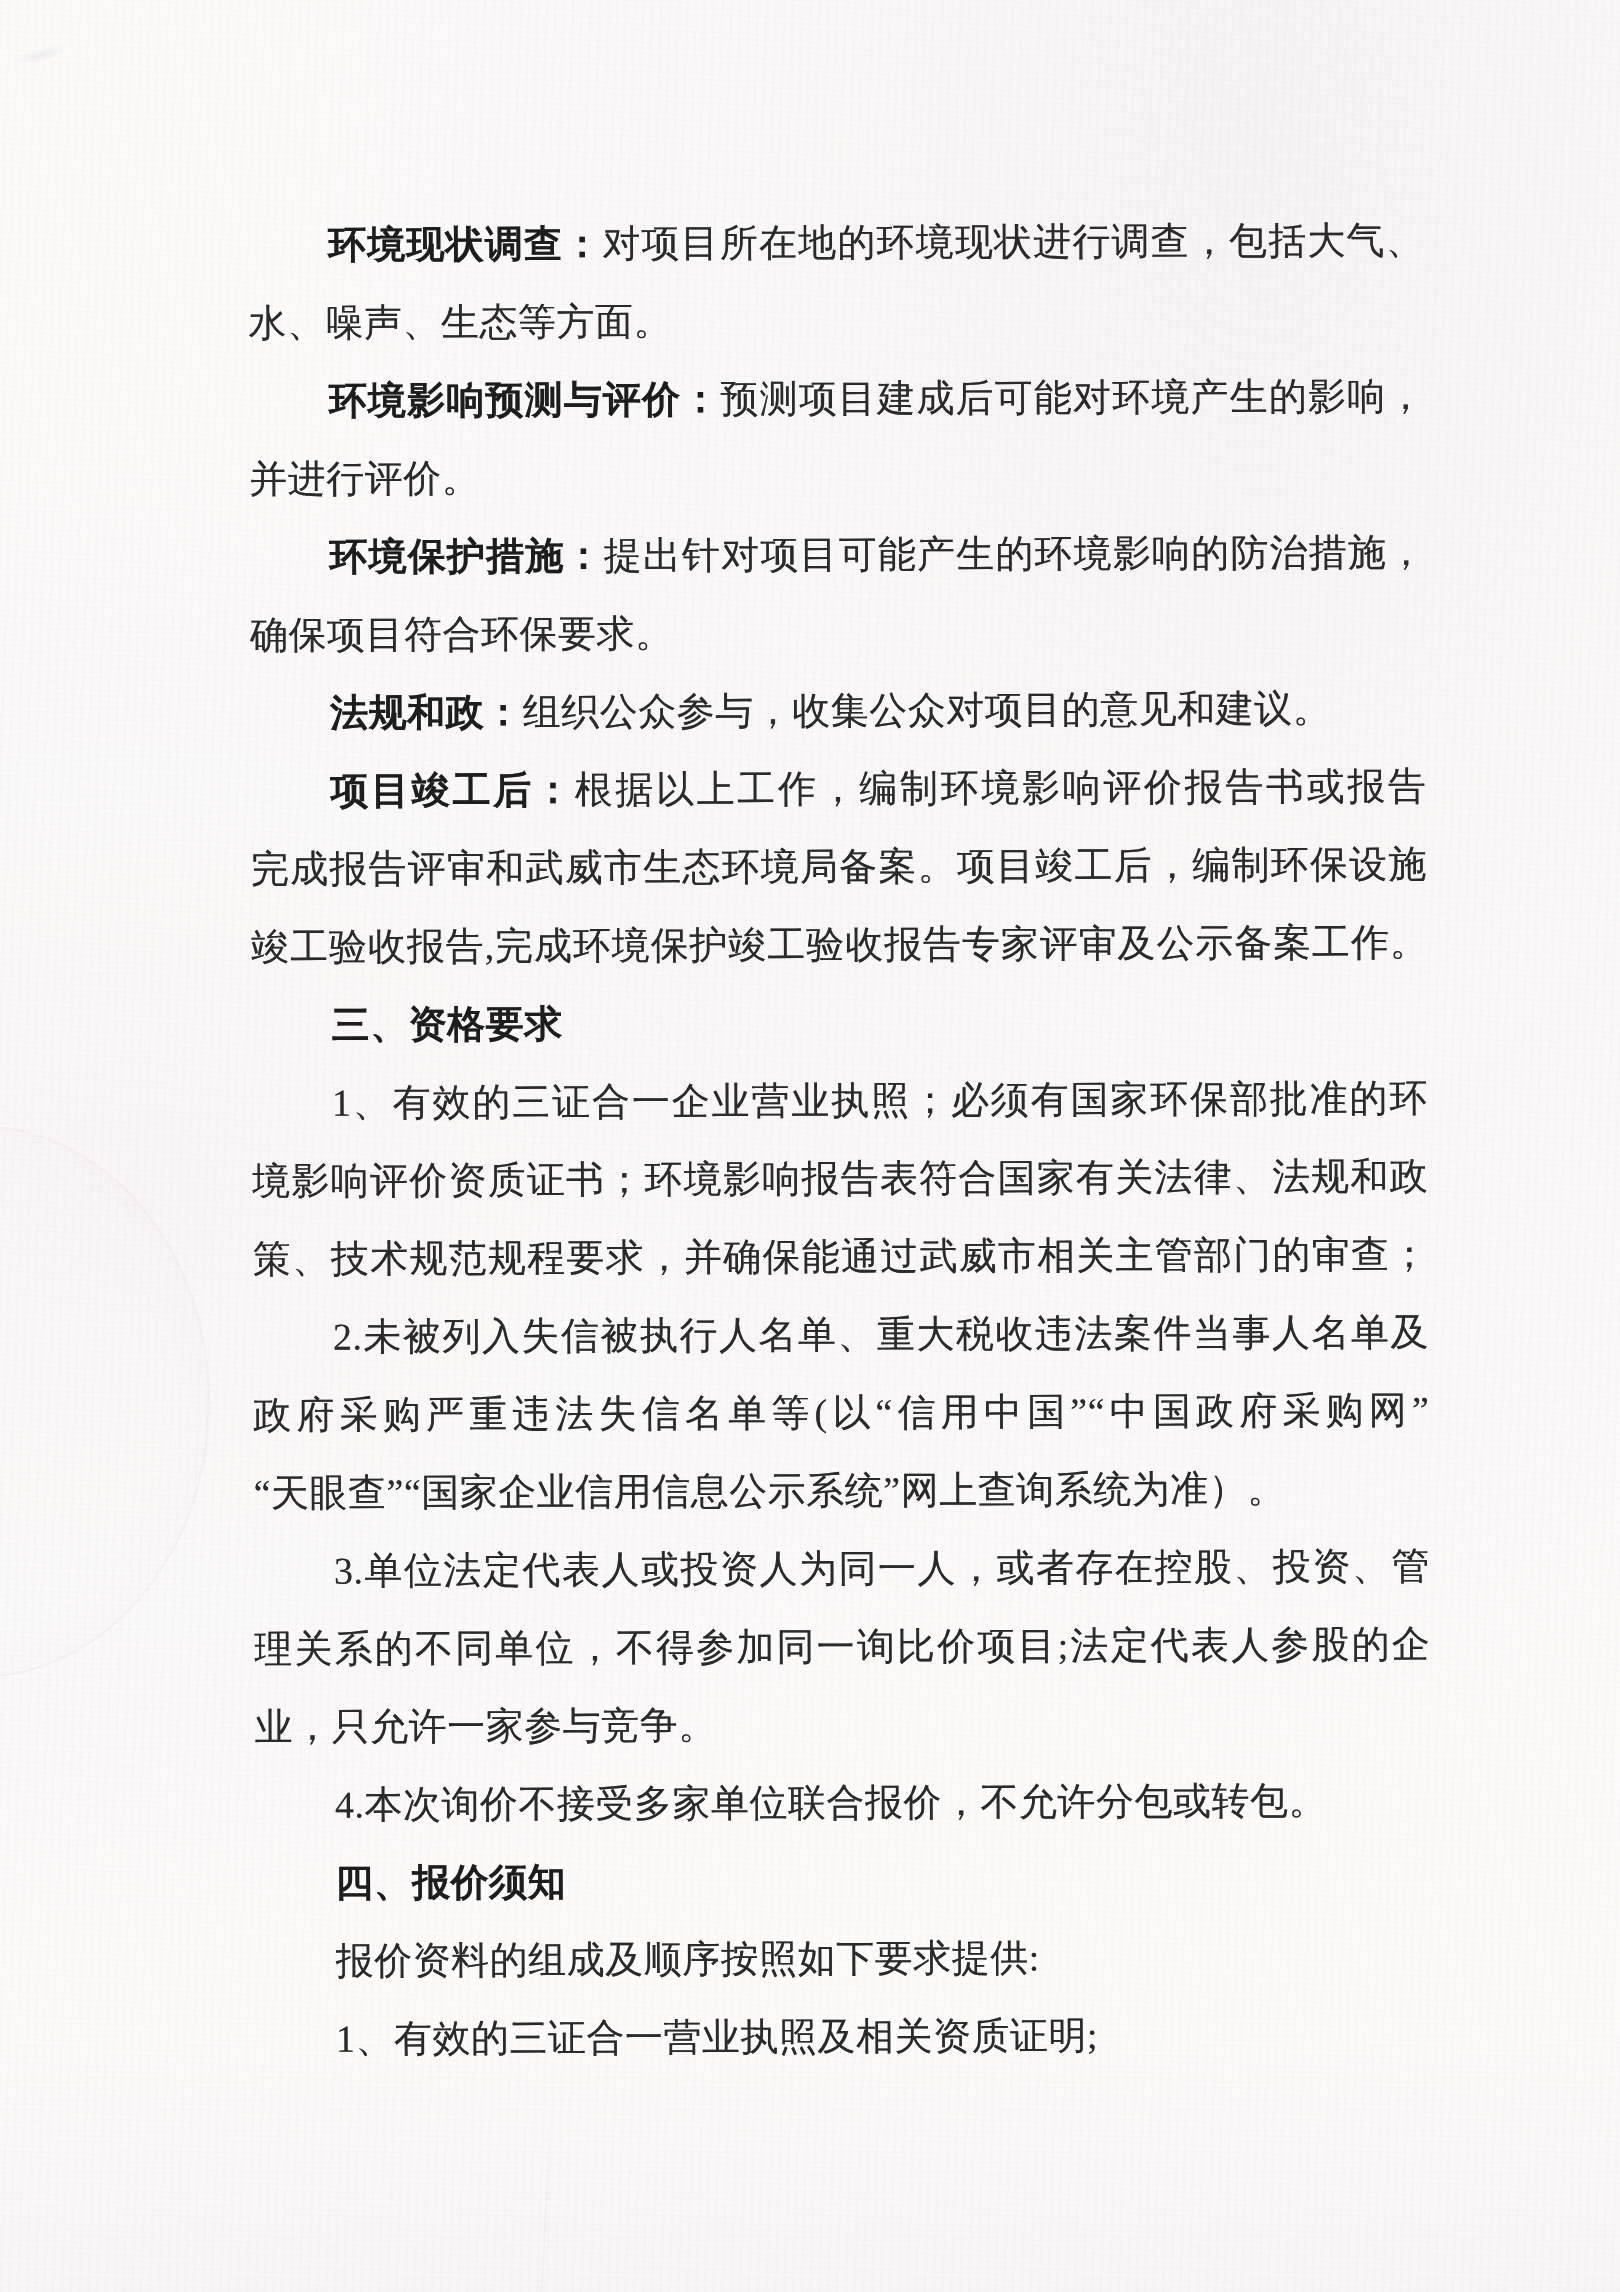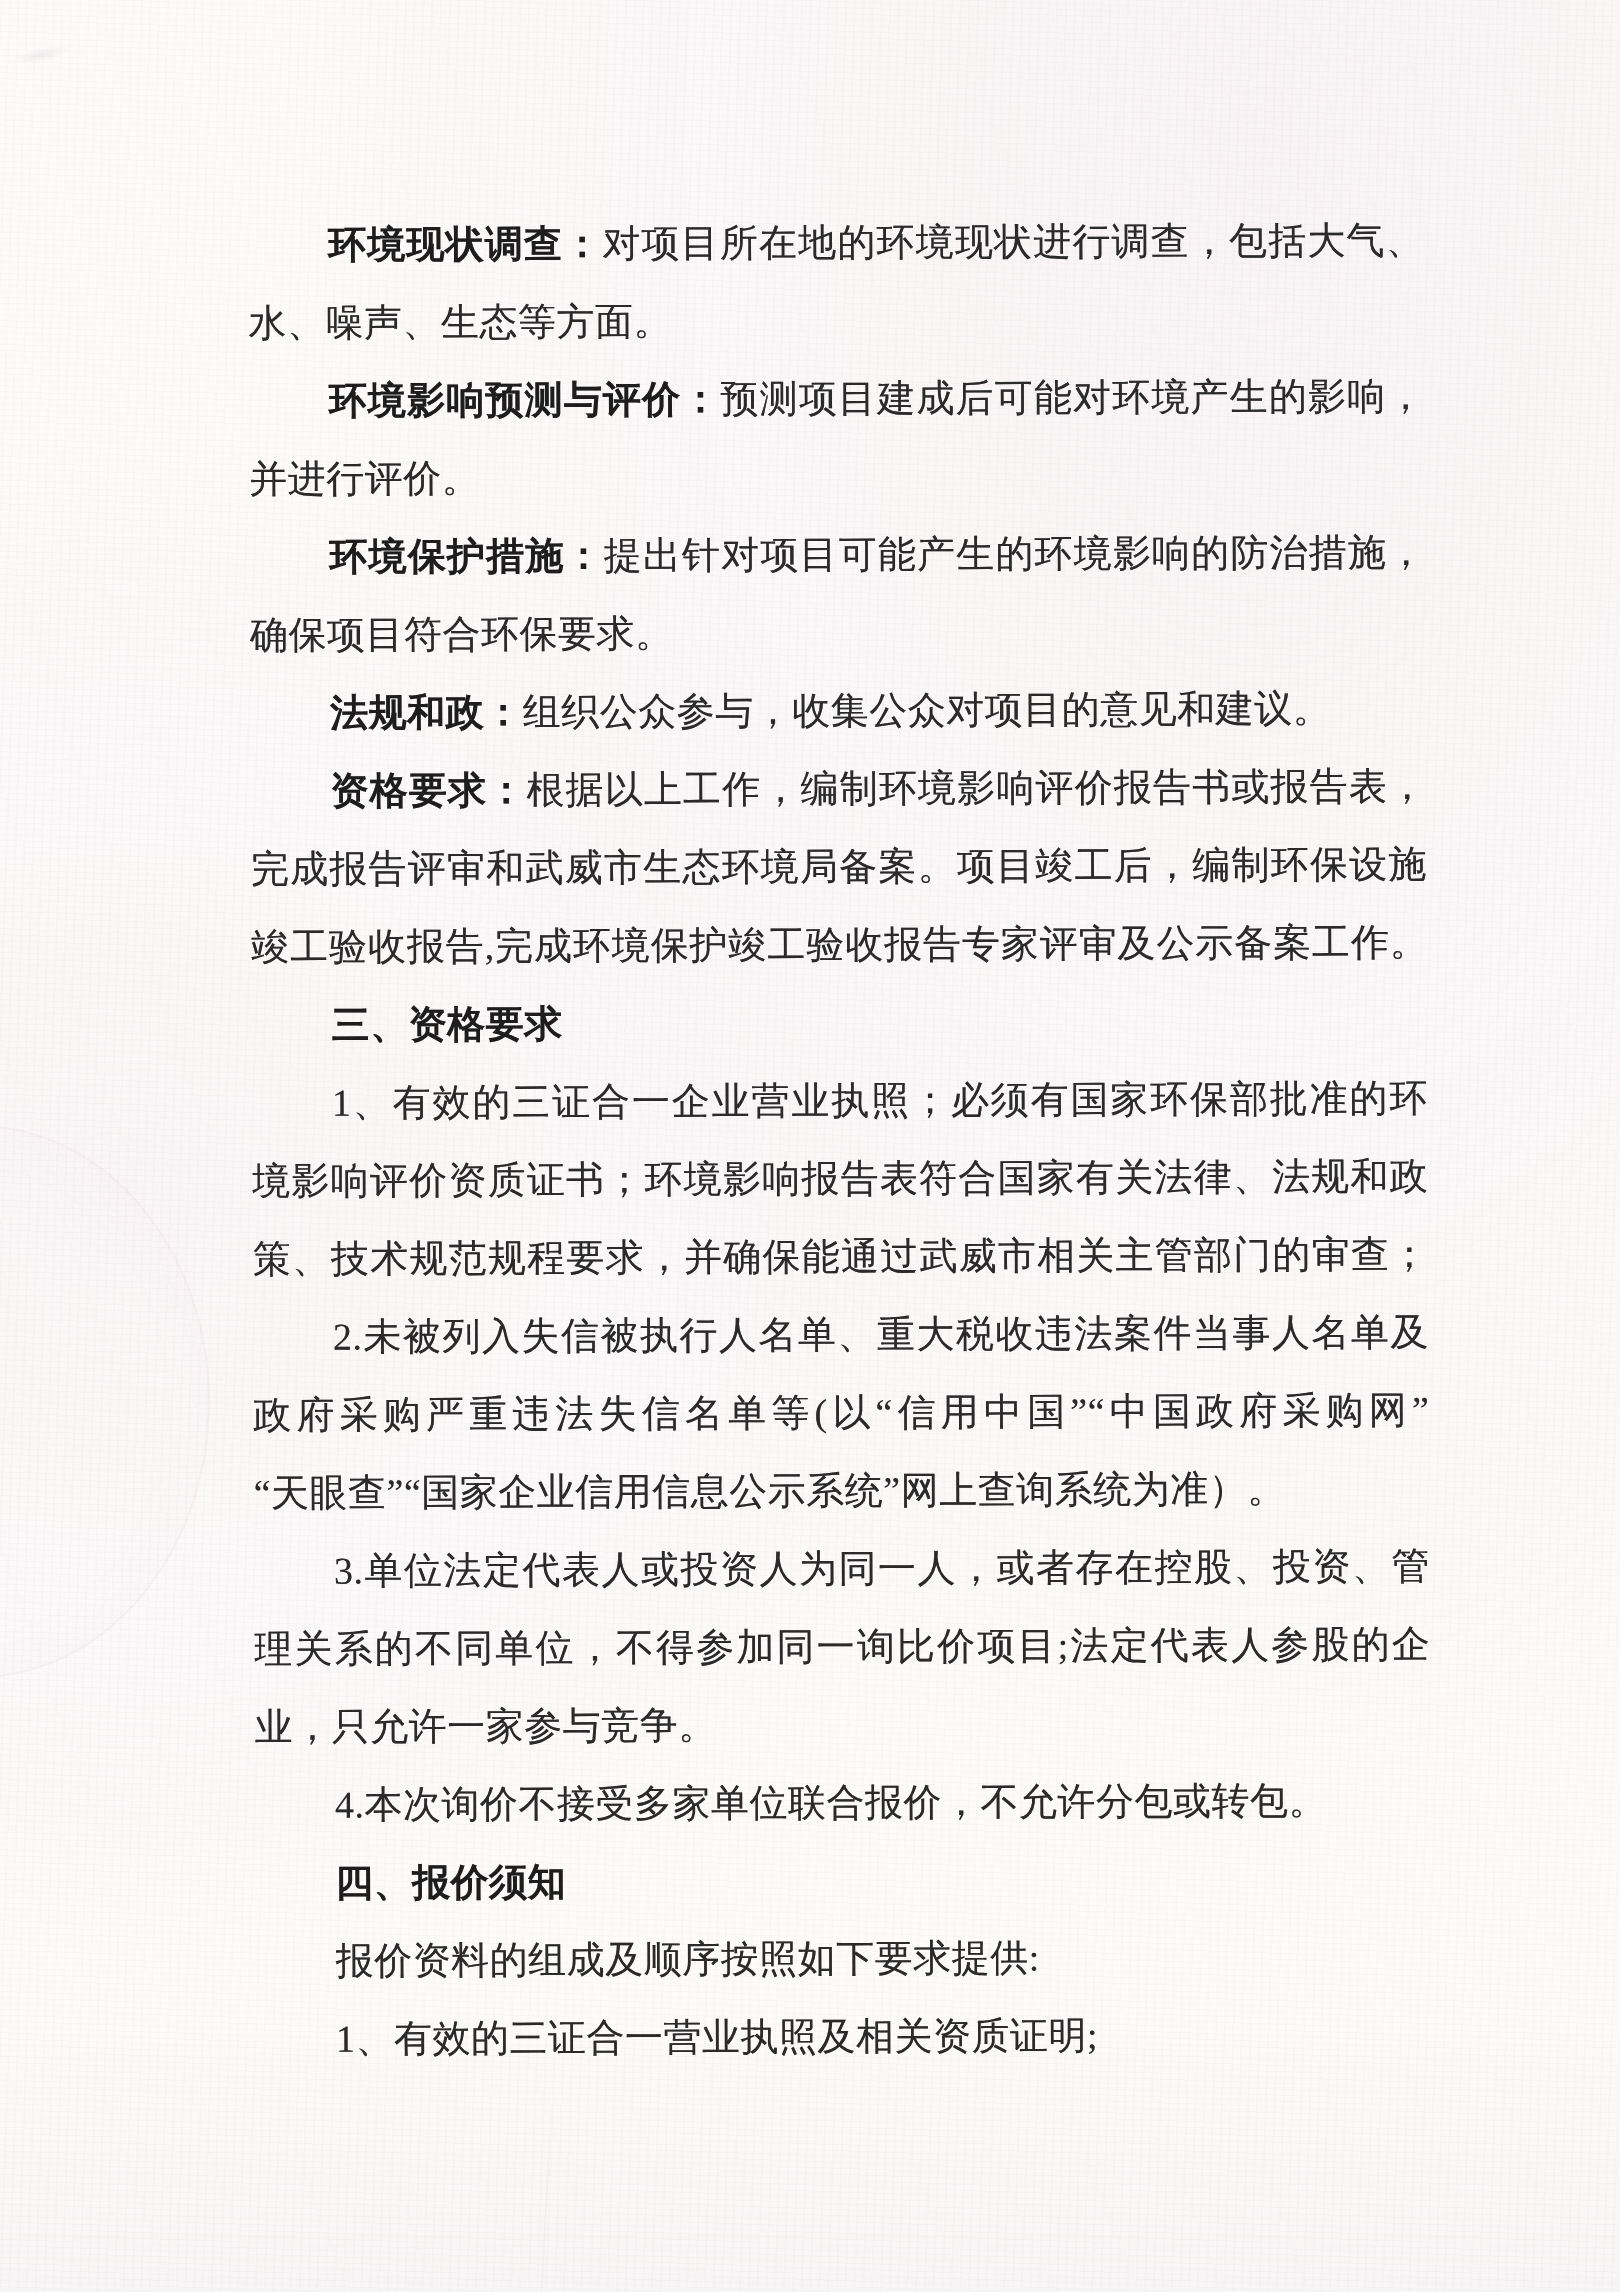--- a/index.html
+++ b/index.html
@@ -91,21 +91,21 @@
   <div class="smudge"></div>
   <div class="crease"></div>
   <div class="doc" id="doc-lines">
       <div class="line indent fill"><span class="lead">环境现状调查：</span><span class="body-text">对项目所在地的环境现状进行调查，包括大气、</span></div>
       <div class="line"><span class="body-text">水、噪声、生态等方面。</span></div>
       <div class="line indent fill"><span class="lead">环境影响预测与评价：</span><span class="body-text">预测项目建成后可能对环境产生的影响，</span></div>
       <div class="line"><span class="body-text">并进行评价。</span></div>
       <div class="line indent fill"><span class="lead">环境保护措施：</span><span class="body-text">提出针对项目可能产生的环境影响的防治措施，</span></div>
       <div class="line"><span class="body-text">确保项目符合环保要求。</span></div>
       <div class="line indent"><span class="lead">法规和政：</span><span class="body-text">组织公众参与，收集公众对项目的意见和建议。</span></div>
-      <div class="line indent fill"><span class="lead">资格要求：</span><span class="body-text">根据以上工作，编制环境影响评价报告书或报告表，</span></div>
+      <div class="line indent fill"><span class="lead">项目竣工后：</span><span class="body-text">根据以上工作，编制环境影响评价报告书或报告表，</span></div>
       <div class="line fill"><span class="body-text">完成报告评审和武威市生态环境局备案。项目竣工后，编制环保设施</span></div>
       <div class="line fill tight"><span class="body-text">竣工验收报告,完成环境保护竣工验收报告专家评审及公示备案工作。</span></div>
       <div class="line indent"><span class="lead">三、资格要求</span></div>
       <div class="line indent fill"><span class="body-text">1、有效的三证合一企业营业执照；必须有国家环保部批准的环</span></div>
       <div class="line fill"><span class="body-text">境影响评价资质证书；环境影响报告表符合国家有关法律、法规和政</span></div>
       <div class="line fill"><span class="body-text">策、技术规范规程要求，并确保能通过武威市相关主管部门的审查；</span></div>
       <div class="line indent fill"><span class="body-text">2.未被列入失信被执行人名单、重大税收违法案件当事人名单及</span></div>
       <div class="line fill"><span class="body-text">政府采购严重违法失信名单等(以“信用中国”“中国政府采购网”</span></div>
       <div class="line"><span class="body-text">“天眼查”“国家企业信用信息公示系统”网上查询系统为准）。</span></div>
       <div class="line indent fill"><span class="body-text">3.单位法定代表人或投资人为同一人，或者存在控股、投资、管</span></div>

